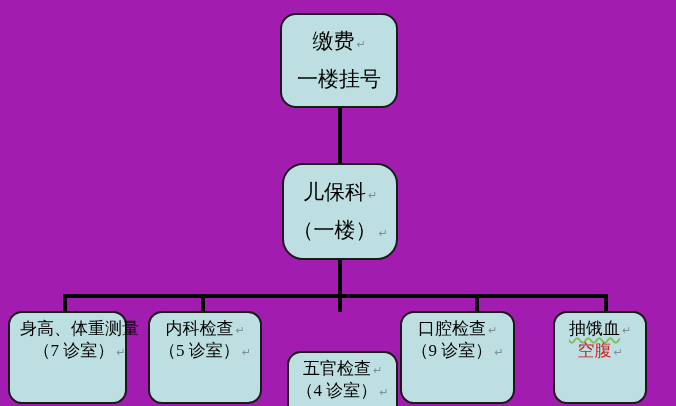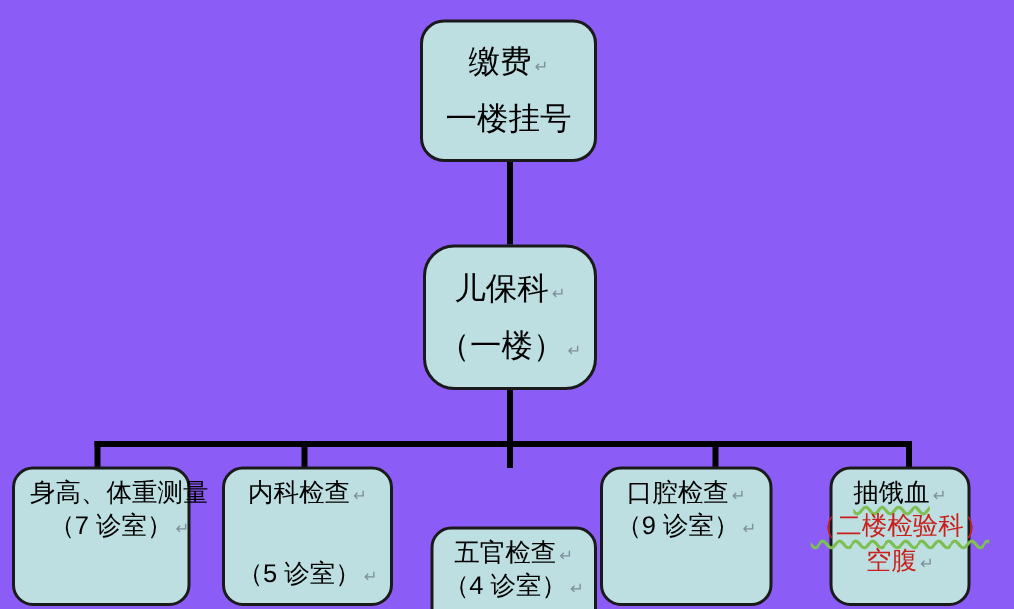--- a/index.html
+++ b/index.html
@@ -1,22 +1,22 @@
 <!DOCTYPE html>
 <html><head>
 <meta charset="utf-8">
 <style>
   html, body { margin: 0; padding: 0; background: #ffffff; }
   .canvas {
     position: relative;
     width: 676px;
     height: 406px;
-    background: #8b5cf6;
+    background: #a21caf;
     overflow: hidden;
-    font-family: Liberation Sans, sans-serif;
+    font-family: Liberation Serif, serif;
     color: #000000;
   }
   .node {
     position: absolute;
     box-sizing: border-box;
     background: #bedfe1;
     border: 2px solid #1a1a1a;
     border-radius: 16px;
     display: flex;
     flex-direction: column;
@@ -31,21 +31,21 @@
   .node.leaf {
     justify-content: flex-start;
     padding-top: 5px;
     font-size: 17px;
     line-height: 1.32;
     border-radius: 14px;
   }
   .node-top  { left: 280px; top: 13px;  width: 118px; height: 95px; }
   .node-mid  { left: 282px; top: 163px; width: 116px; height: 97px; border-radius: 21px; }
   .leaf1 { left: 8px;   top: 311px; width: 119px; height: 93px; padding-left: 24px; }
-  .leaf2 { left: 148px; top: 311px; width: 114px; height: 93px; gap: 32px; }
+  .leaf2 { left: 148px; top: 311px; width: 114px; height: 93px; }
   .leaf3 { left: 287px; top: 311px; width: 111px; height: 93px; margin-top: 40px; }
   .leaf4 { left: 400px; top: 311px; width: 115px; height: 93px; }
   .leaf5 { left: 553px; top: 311px; width: 94px; height: 93px; font-size: 16px; line-height: 1.3; }
   .line {
     position: absolute;
     background: #000000;
   }
   .stem1 { left: 338px; top: 108px; width: 4px; height: 55px; }
   .stem2 { left: 338px; top: 260px; width: 4px; height: 36px; }
   .hbar  { left: 63px;  top: 294px; width: 545px; height: 4px; }
@@ -110,17 +110,16 @@
     <div class="txtline"><span>（4 诊室）</span><span class="mark">↵</span></div>
   </div>
 
   <div class="node leaf leaf4">
     <div class="txtline"><span>口腔检查</span><span class="mark">↵</span></div>
     <div class="txtline"><span>（9 诊室）</span><span class="mark">↵</span></div>
   </div>
 
   <div class="node leaf leaf5">
     <div class="txtline"><span class="squiggle">抽饿血</span><span class="mark">↵</span></div>
-    <div class="txtline"><span class="red squiggle">（二楼检验科）</span></div>
     <div class="txtline"><span class="red">空腹</span><span class="mark">↵</span></div>
   </div>
 
 </div>
 
 </body></html>

